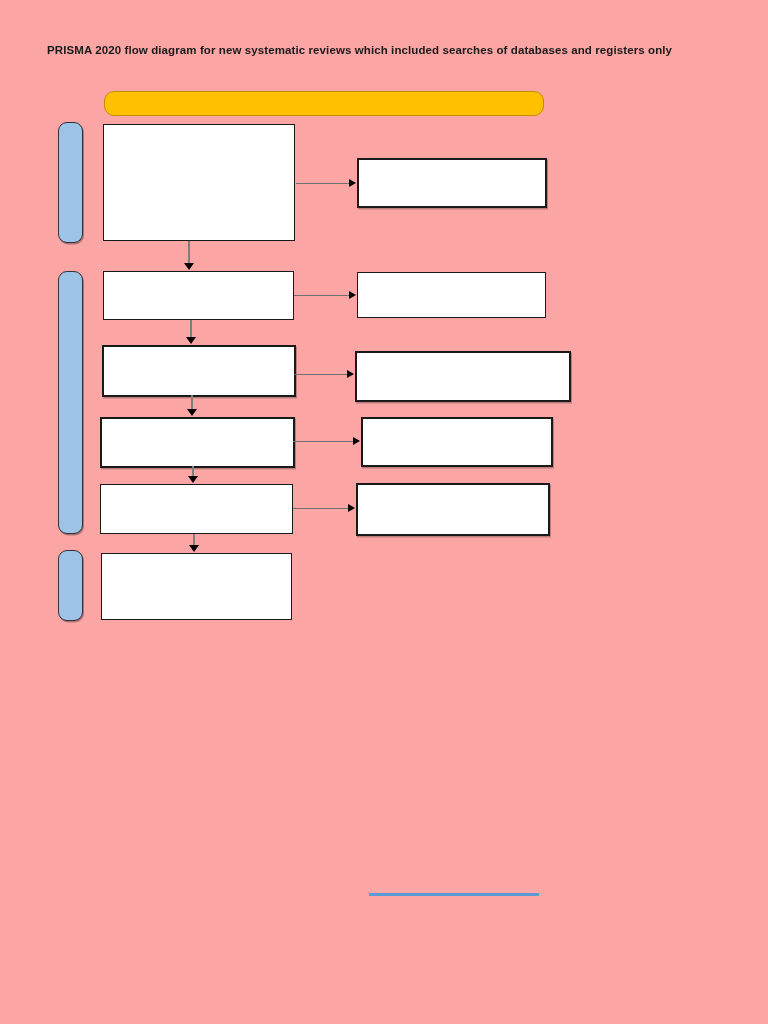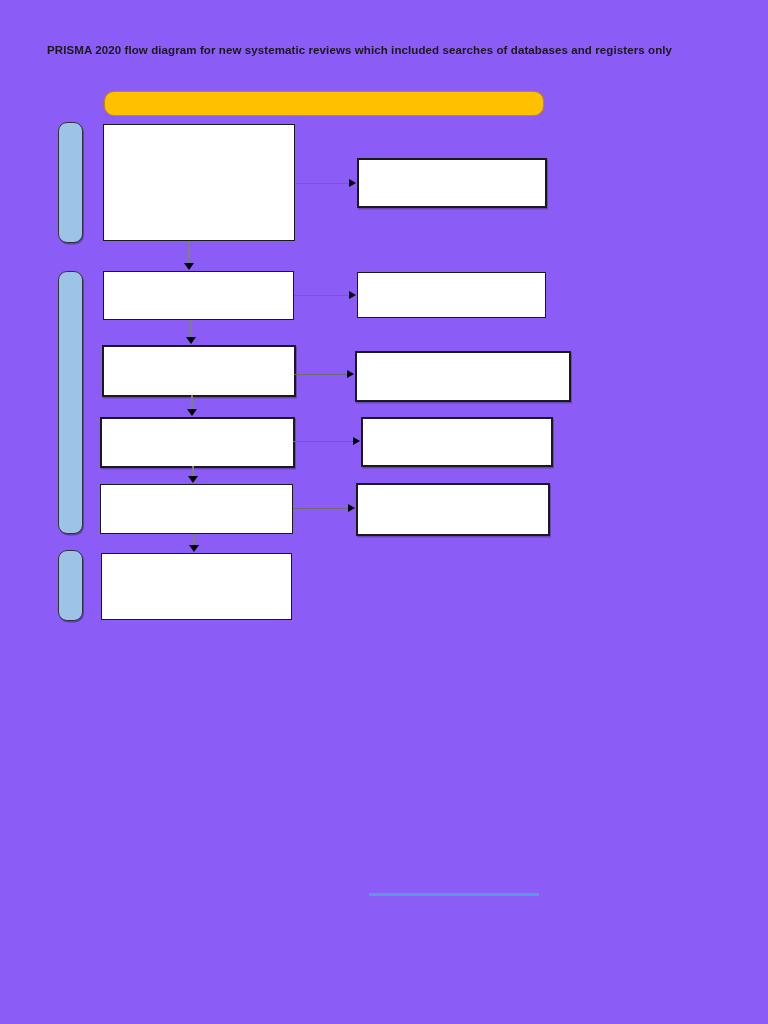--- a/index.html
+++ b/index.html
@@ -2,21 +2,21 @@
 <html><head>
 <meta charset="utf-8">
 <style>
   html, body { margin: 0; padding: 0; }
   body { background: #ffffff; font-family: "Liberation Sans", sans-serif; }
 
   .page {
     position: relative;
     width: 768px;
     height: 1024px;
-    background: #8b5cf6;
+    background: #fca5a5;
     overflow: hidden;
   }
 
   .page-title {
     position: absolute;
     left: 47px;
     top: 42px;
     margin: 0;
     font-size: 11.5px;
     line-height: 16px;

